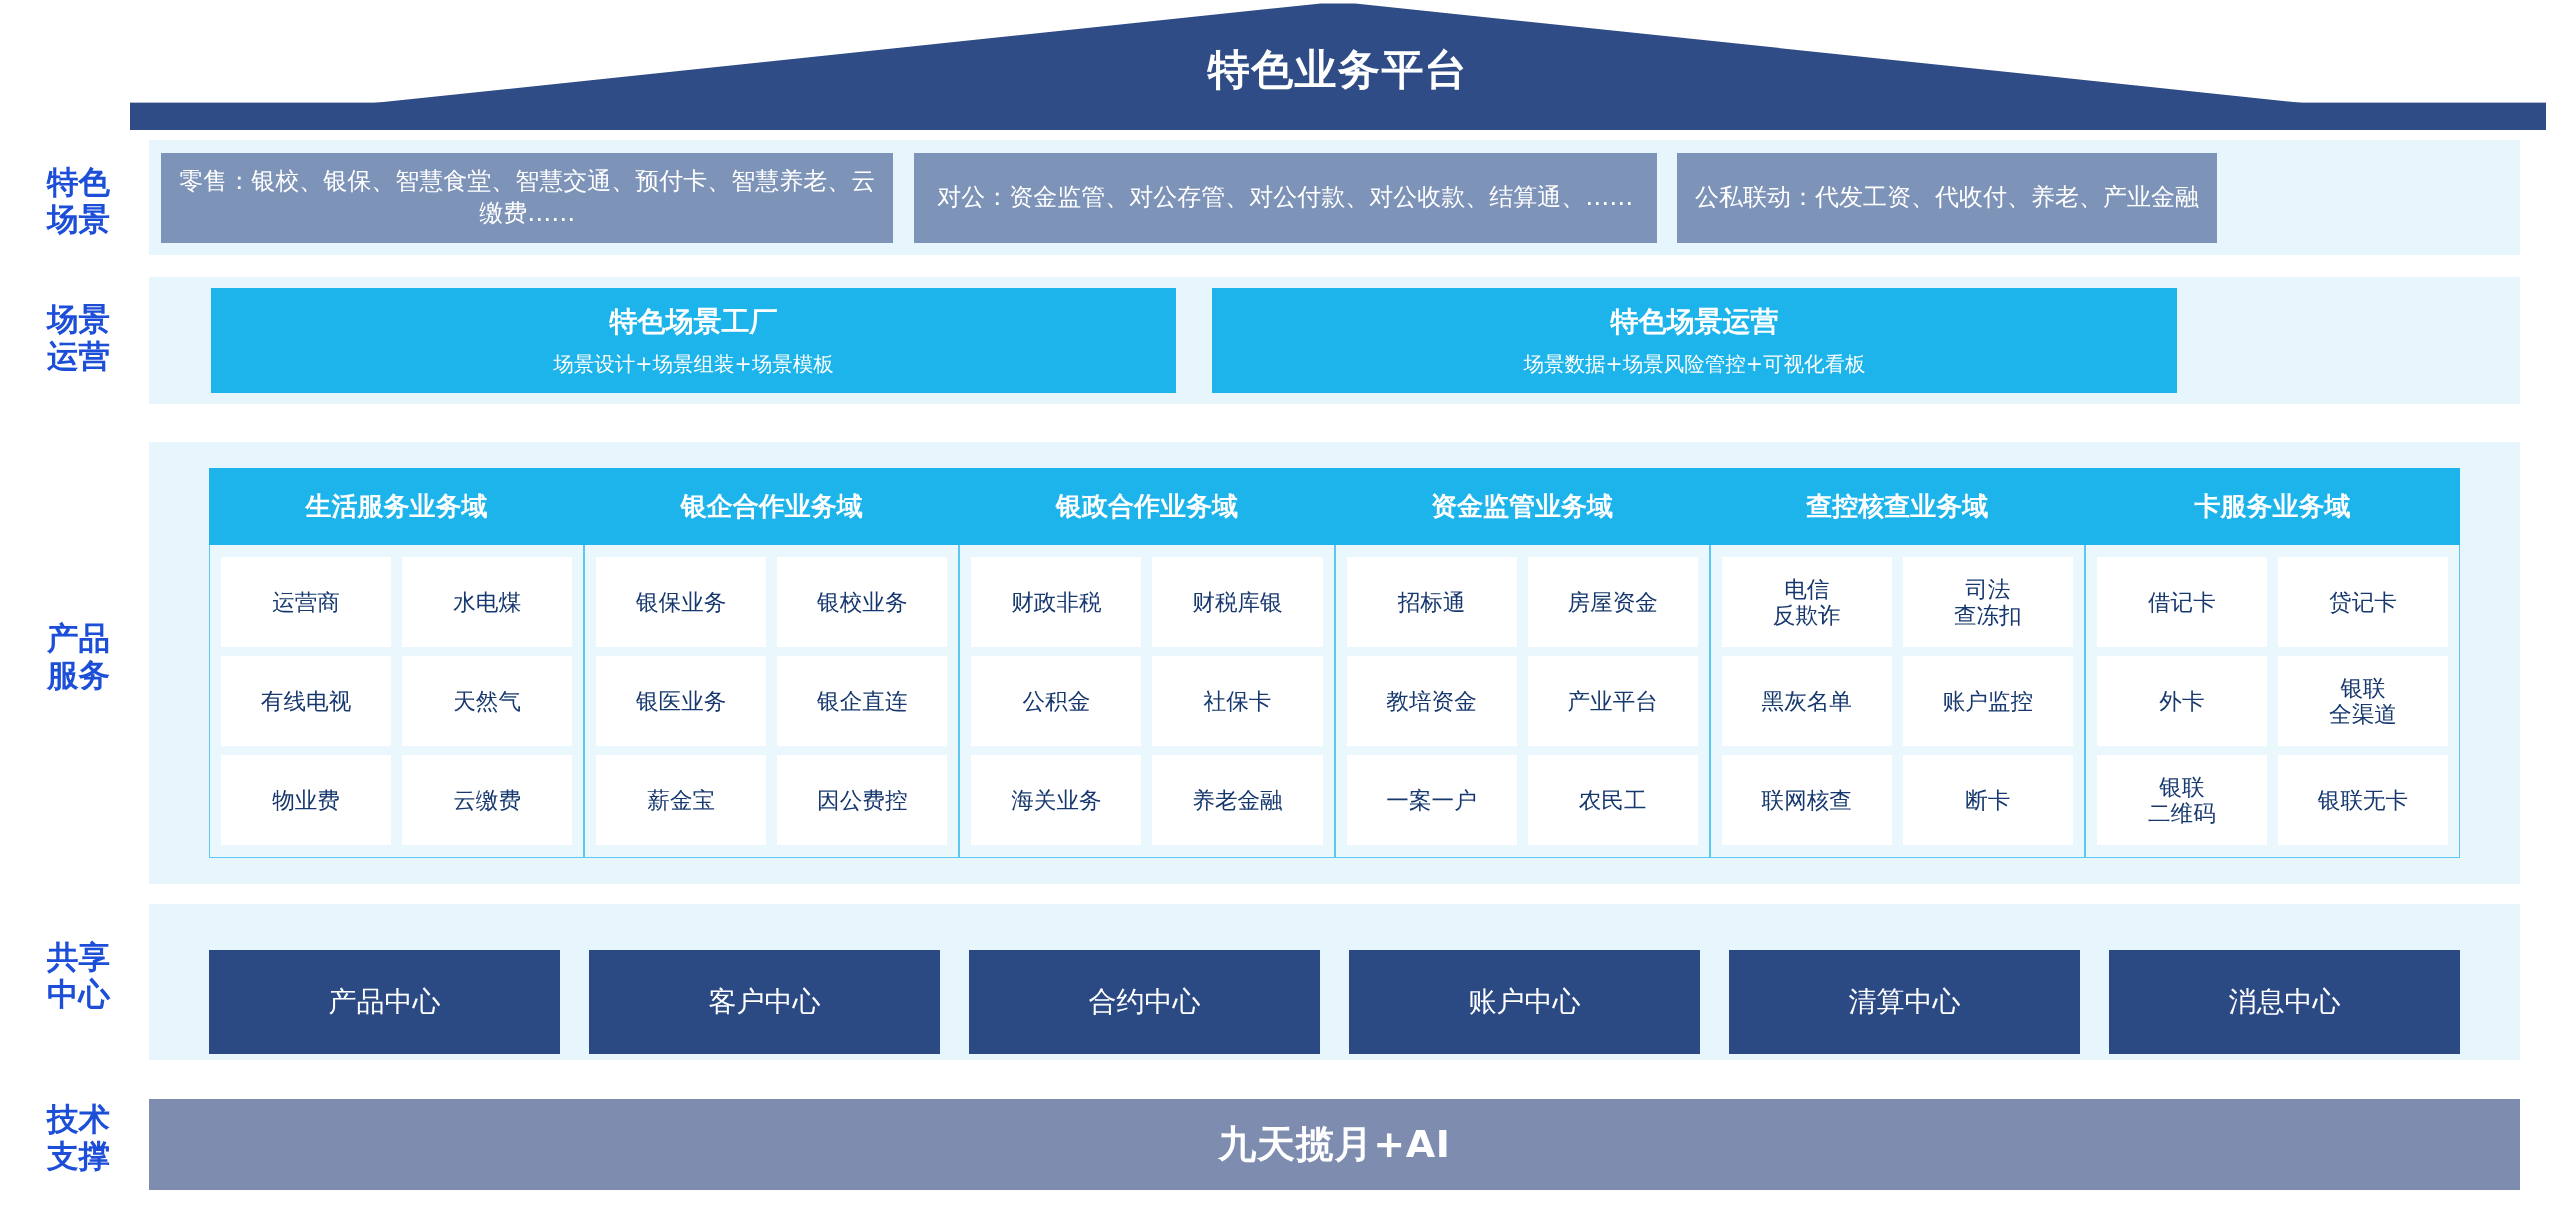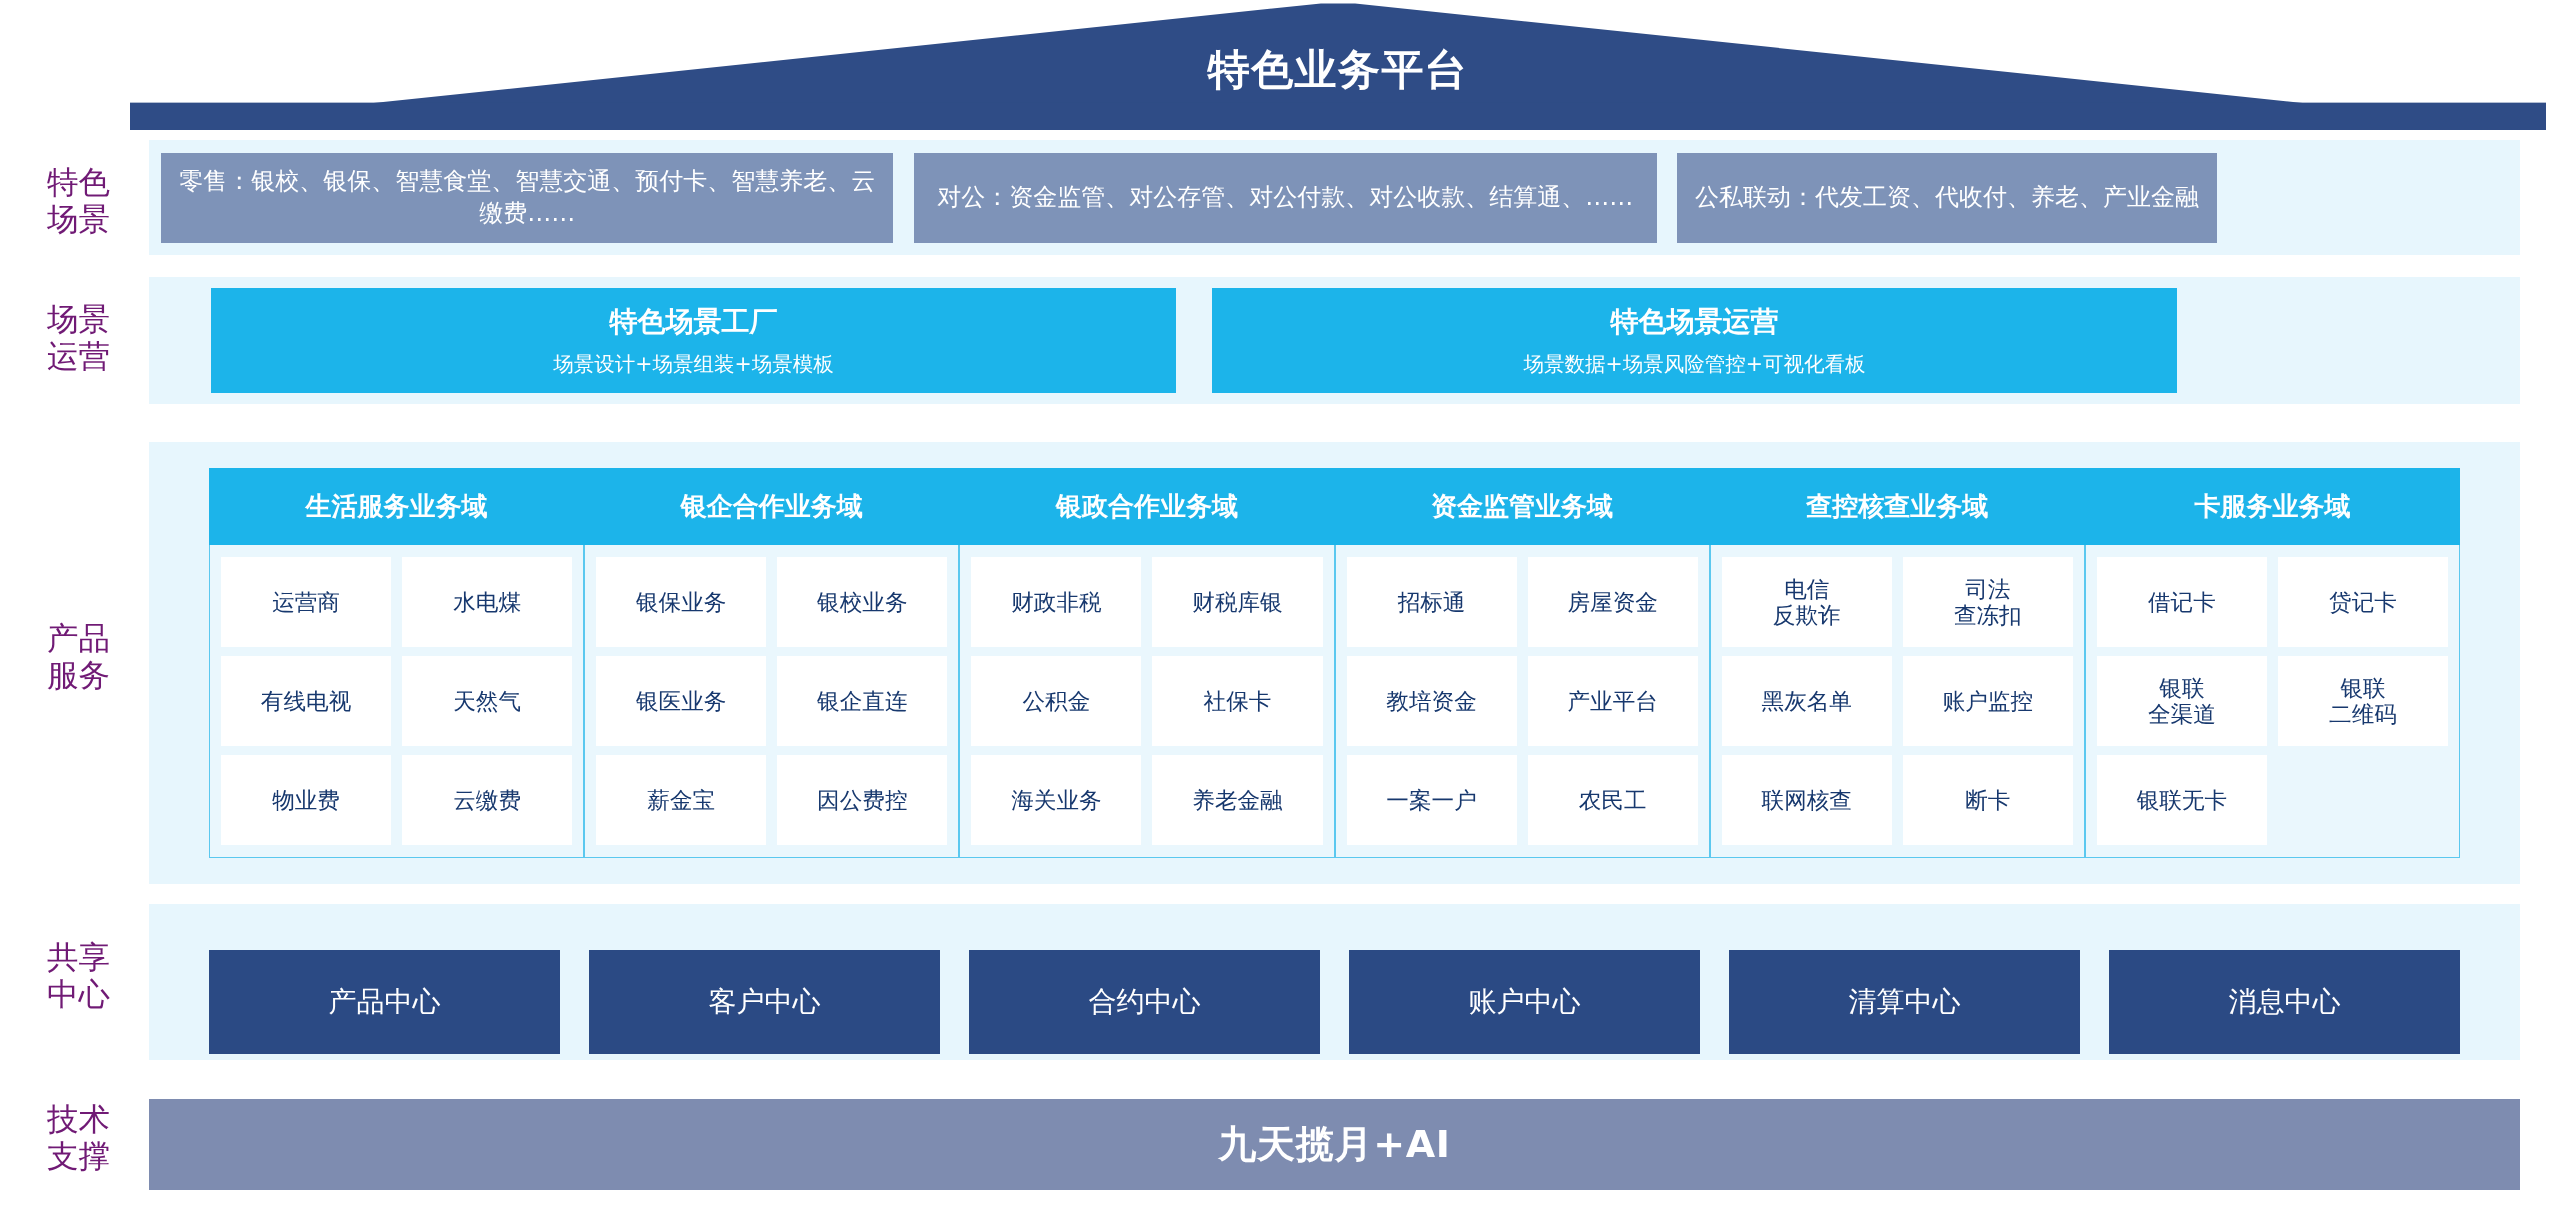--- a/index.html
+++ b/index.html
@@ -17,21 +17,21 @@
   .roof svg{display:block;width:100%;height:100%;}
   .roof-title{
     position:absolute;left:0;top:42px;width:2416px;text-align:center;
     color:#ffffff;font-size:42px;font-weight:bold;letter-spacing:1.4px;
   }
 
   
   .band{position:absolute;background:#e7f6fd;}
   .rowlabel{
     position:absolute;left:20.5px;width:116px;text-align:center;
-    color:#701a75;font-size:31.5px;font-weight:normal;line-height:1.16;
+    color:#1d4ed8;font-size:31.5px;font-weight:bold;line-height:1.16;
   }
 
   
   #band-scene{left:149px;top:140px;width:2371px;height:115px;}
   .scene-wrap{position:absolute;left:149px;top:140px;width:2080px;height:115px;
     display:flex;align-items:center;gap:20.5px;padding:0 12.3px;box-sizing:border-box;}
   .scene-box{
     background:#7e93b8;color:#ffffff;font-size:24px;line-height:1.33;
     text-align:center;display:flex;align-items:center;justify-content:center;
     height:90px;box-sizing:border-box;padding:2.7px 15px;
@@ -182,20 +182,21 @@
           <div class="cell">账户监控</div>
           <div class="cell">联网核查</div>
           <div class="cell">断卡</div>
         </div>
       </div>
       <div class="domain">
         <div class="domain-head">卡服务业务域</div>
         <div class="domain-body">
           <div class="cell">借记卡</div>
           <div class="cell">贷记卡</div>
+          <div class="cell">外卡</div>
           <div class="cell">银联
 全渠道</div>
           <div class="cell">银联
 二维码</div>
           <div class="cell">银联无卡</div>
         </div>
       </div>
     </div>
 
   <div class="rowlabel" style="top:939px;white-space:pre-line;">共享

